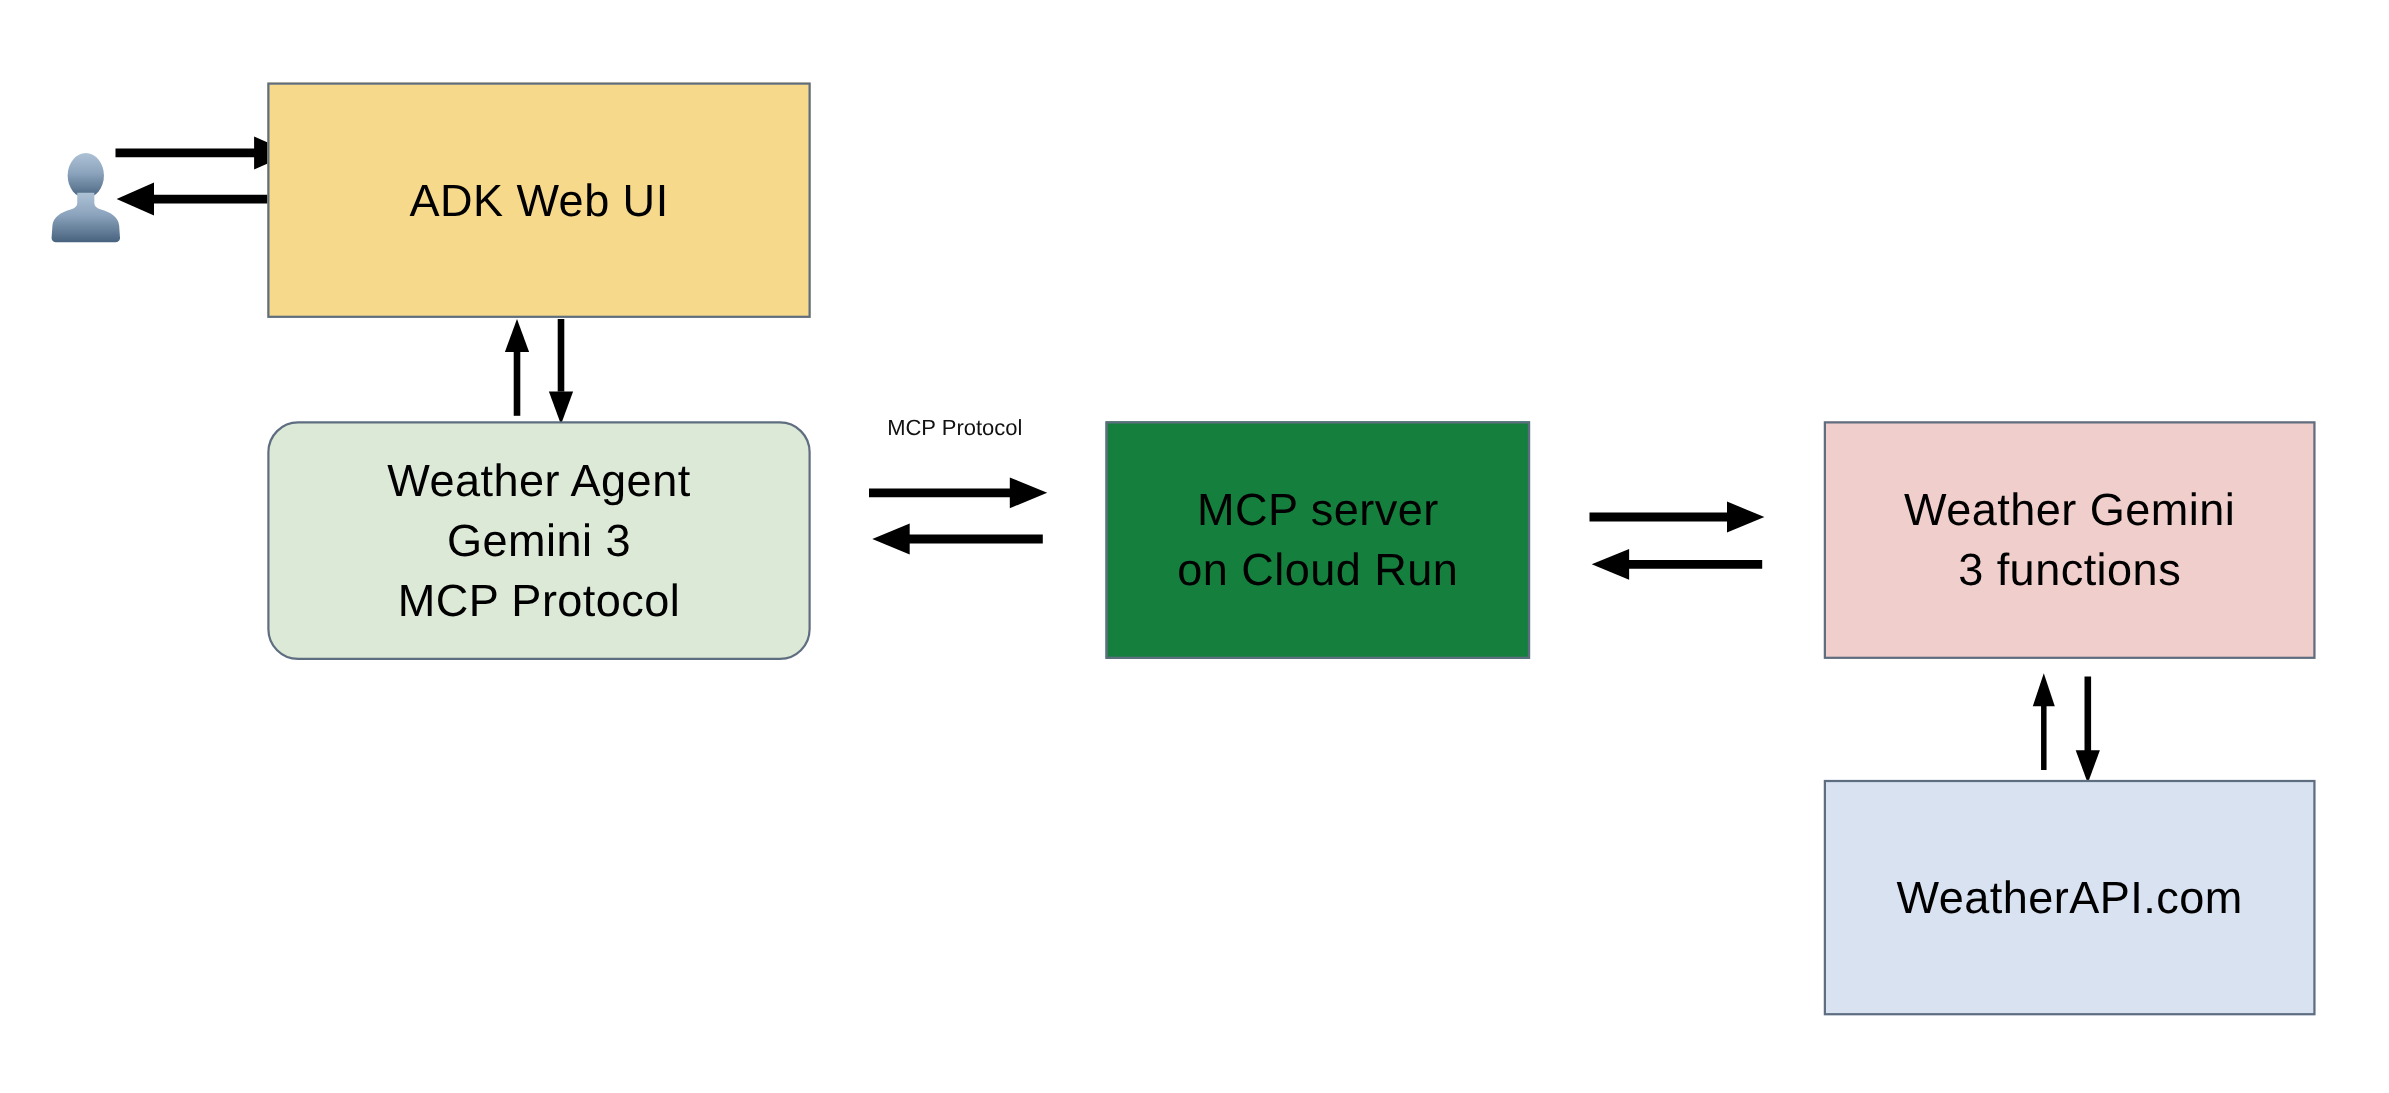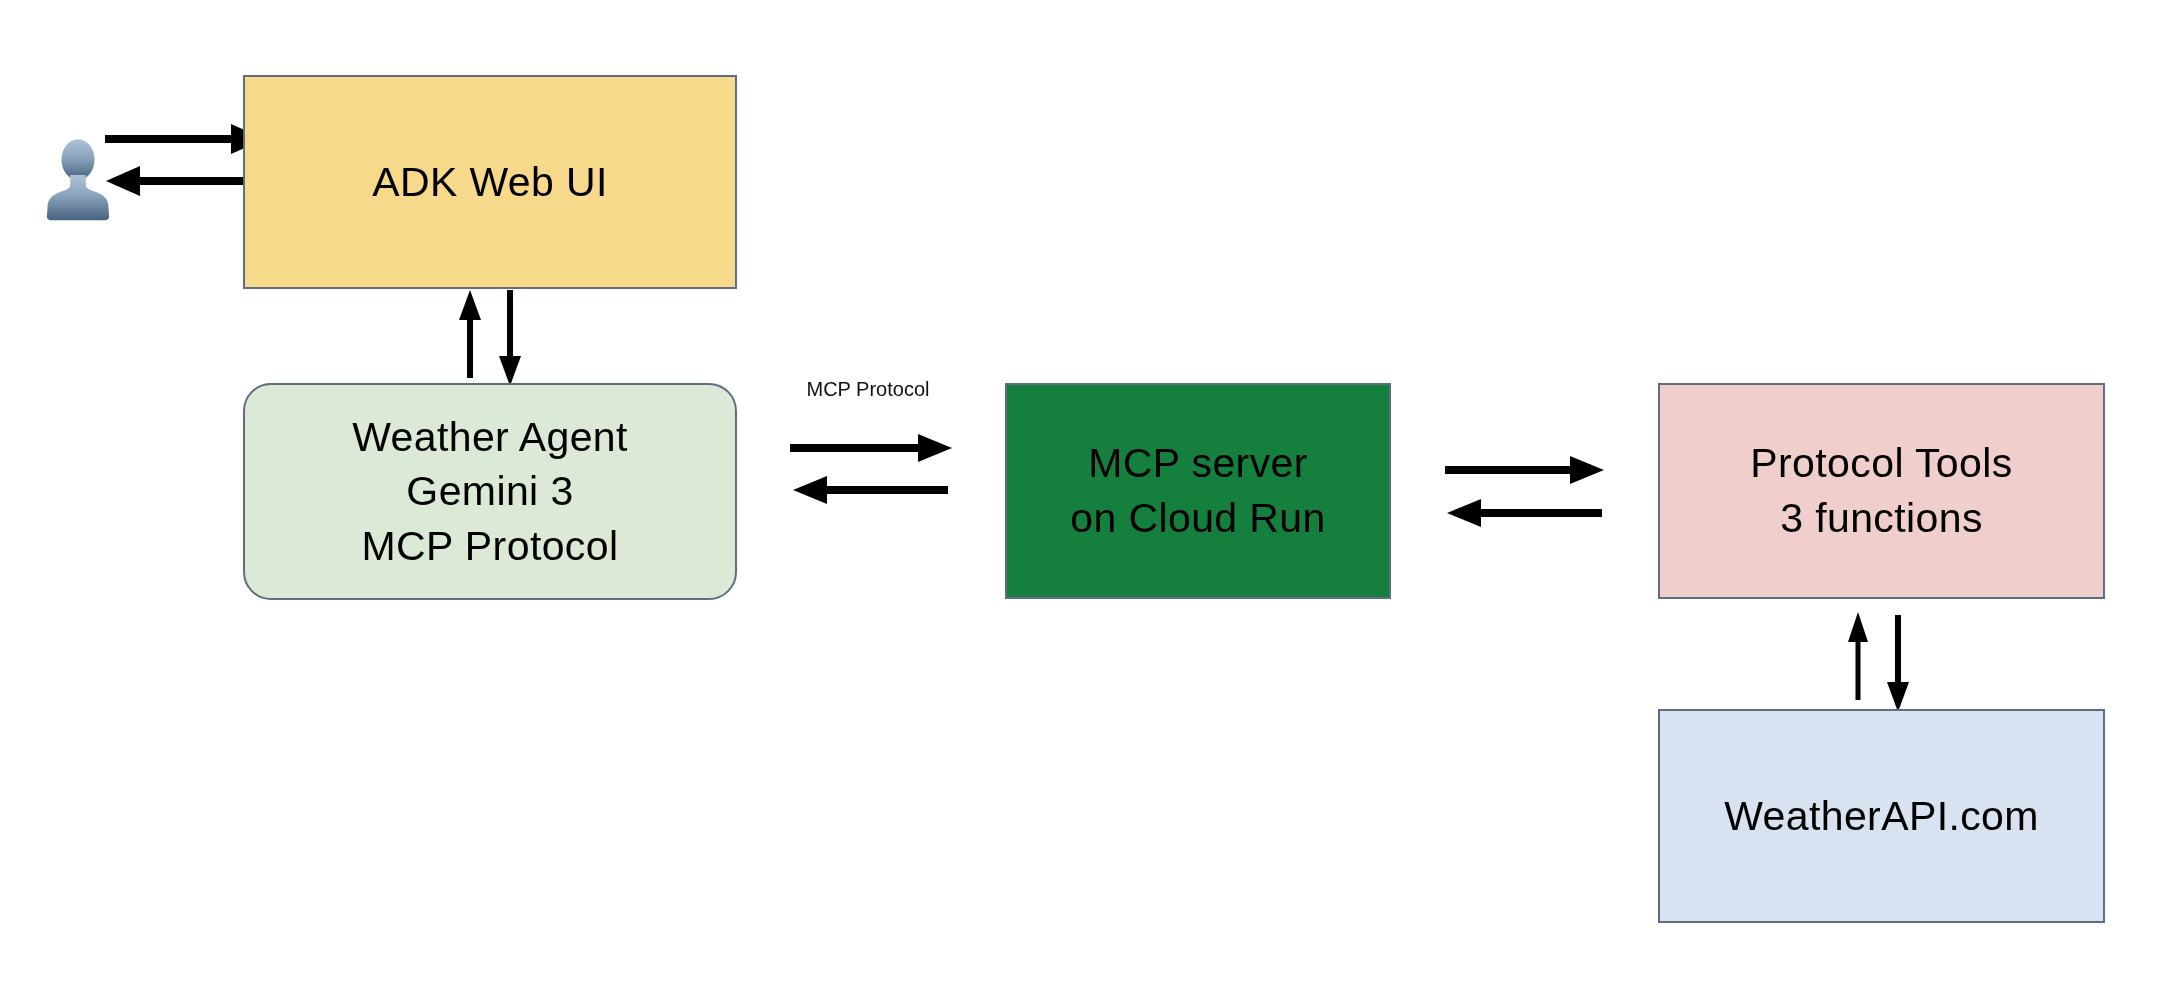--- a/index.html
+++ b/index.html
@@ -101,21 +101,21 @@
     <div>Gemini 3</div>
     <div>MCP Protocol</div>
   </div>
 
   <div class="node node-server" style="background-color: #15803d;">
     <div>MCP server</div>
     <div>on Cloud Run</div>
   </div>
 
   <div class="node node-tools" style="background-color: rgb(240, 206, 203);">
-    <div>Protocol Tools</div>
+    <div>Weather Gemini</div>
     <div>3 functions</div>
   </div>
 
   <div class="node node-api" style="background-color: rgb(217, 226, 241);">
     <span>WeatherAPI.com</span>
   </div>
 
   <div class="protocol-label">MCP Protocol</div>
 
 </div>

